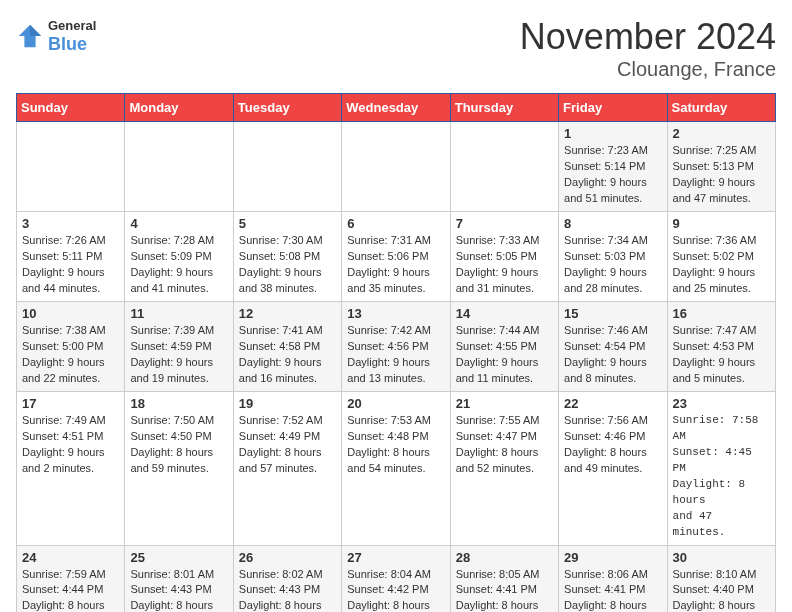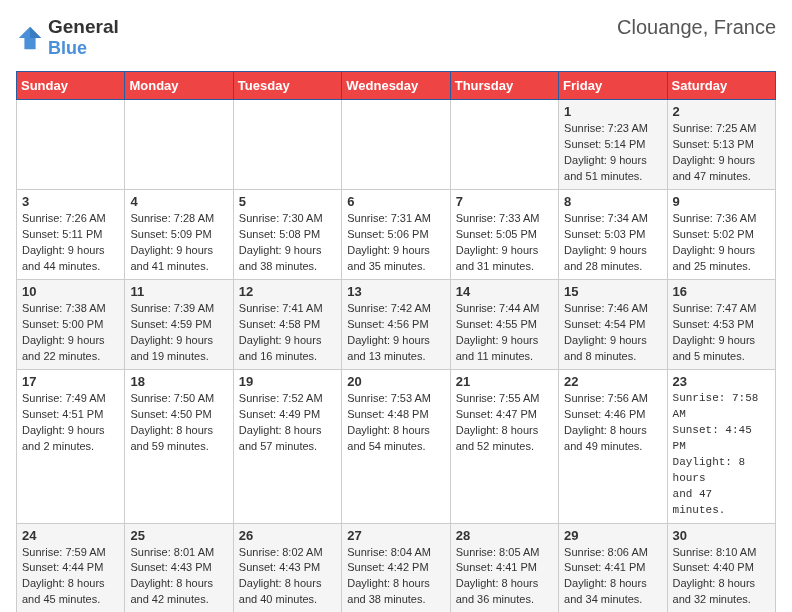--- a/index.html
+++ b/index.html
@@ -14,21 +14,21 @@
       display: flex;
       justify-content: space-between;
       align-items: flex-start;
       margin-bottom: 12px;
     }
     .logo {
       display: flex;
       align-items: center;
       gap: 4px;
     }
-    .logo-text-general { font-size: 19px; font-weight: bold; color: #333; }
+    .logo-text-general { font-size: 13px; font-weight: bold; color: #333; }
     .logo-text-blue { font-size: 18px; font-weight: bold; color: #4a90d9; }
     .logo-icon {
       width: 28px;
       height: 28px;
     }
     .title-block { text-align: right; }
     .month-title { font-size: 36px; color: #333; font-weight: normal; }
     .location { font-size: 20px; color: #555; }
     table {
       width: 100%;
@@ -77,20 +77,21 @@
     <svg class="logo-icon" viewBox="0 0 40 40">
       <polygon points="20,4 36,20 28,20 28,36 12,36 12,20 4,20" fill="#4a90d9"></polygon>
       <polygon points="20,4 36,20 20,20" fill="#2a6aaf" opacity="0.5"></polygon>
     </svg>
     <div>
       <span class="logo-text-general">General</span><br>
       <span class="logo-text-blue">Blue</span>
     </div>
   </div>
   <div class="title-block">
+    <div class="month-title">November 2024</div>
     <div class="location">Clouange, France</div>
   </div>
 </div>
 
 <table>
   <thead>
     <tr>
     <th>Sunday</th>
         <th>Monday</th>
         <th>Tuesday</th>

